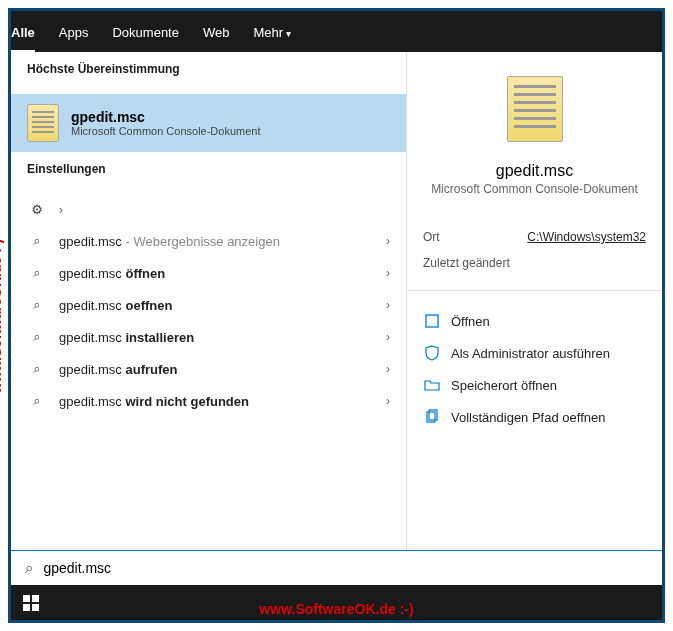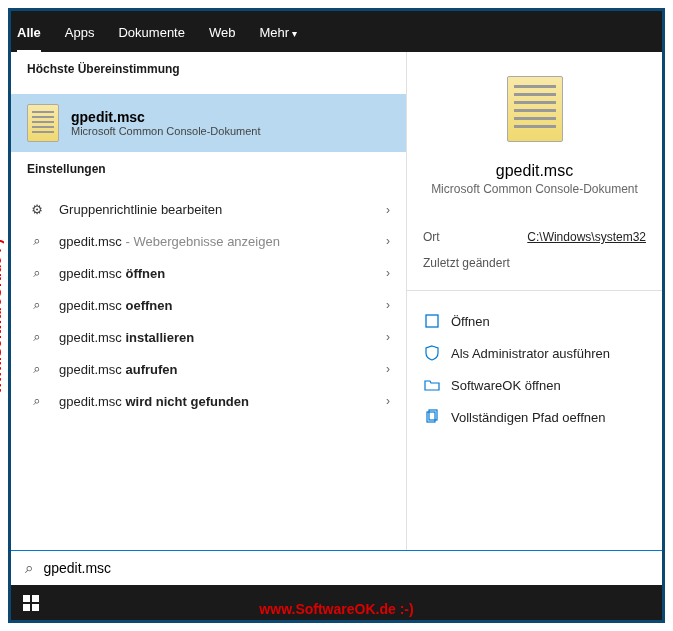--- a/index.html
+++ b/index.html
@@ -1,19 +1,19 @@
 <!DOCTYPE html>
 <html><head>
   <meta charset="utf-8">
   <style>
     * { margin: 0; padding: 0; box-sizing: border-box; font-family: "Segoe UI", sans-serif; }
     body { width: 673px; height: 631px; background: #fff; position: relative; overflow: hidden; }
     .outer-border { position: absolute; inset: 8px; border: 3px solid #0b4872; background: #0b4872; }
     .search-panel { position: absolute; left: 11px; top: 11px; right: 11px; bottom: 46px; background: #1a1a1a; display: flex; flex-direction: column; }
-    .tabs { display: flex; padding: 8px 6px 0; gap: 24px; background: #1a1a1a; color: #fff; font-size: 13px; }
+    .tabs { display: flex; padding: 8px 0 0; gap: 24px; background: #1a1a1a; color: #fff; font-size: 13px; }
     .tab { padding: 6px 0 10px; cursor: pointer; }
     .tab.active { border-bottom: 2px solid #fff; font-weight: 600; }
     .tab .chev { font-size: 10px; margin-left: 3px; }
     .content { flex: 1; display: flex; background: #fff; overflow: hidden; }
     .left-col { width: 395px; display: flex; flex-direction: column; }
     .section-header { padding: 10px 16px 18px; font-size: 12px; font-weight: 600; color: #1a1a1a; }
     .best-match { display: flex; align-items: center; padding: 10px 16px; background: #b8d9ef; gap: 12px; }
     .file-icon { width: 32px; height: 38px; background: linear-gradient(#f8e9a8, #f0d970); border: 1px solid #aaa; border-radius: 2px; position: relative; flex-shrink: 0; }
     .file-icon::before { content:""; position:absolute; left:4px; right:4px; top:6px; height:2px; background:#999; box-shadow: 0 5px 0 #999, 0 10px 0 #999, 0 15px 0 #999, 0 20px 0 #999; }
     .best-match-text .title { font-weight: 600; font-size: 14px; color: #000; }
@@ -67,21 +67,20 @@
         <div class="file-icon"></div>
         <div class="best-match-text">
           <div class="title">gpedit.msc</div>
           <div class="sub">Microsoft Common Console-Dokument</div>
         </div>
       </div>
 
       <div class="section-header">Einstellungen</div>
       <div class="result-row">
         <span class="row-icon">⚙</span>
-        <span class="row-text">Gruppenrichtlinie bearbeiten</span>
         <span class="chevron">›</span>
       </div>
 
       <div id="web-list">
           <div class="result-row">
             <span class="row-icon">⌕</span>
             <span class="row-text"><span>gpedit.msc</span><span class="hint"> - Webergebnisse anzeigen</span></span>
             <span class="chevron">›</span>
           </div>
           <div class="result-row">
@@ -142,21 +141,21 @@
             </svg>
           </span>
         <span>Als Administrator ausführen</span>
       </div>
       <div class="action-row">
         <span class="aicon">
             <svg width="16" height="16" viewBox="0 0 16 16">
               <path d="M1 4h5l1 2h8v7H1z" fill="none" stroke="#0078d4" stroke-width="1.2"></path>
             </svg>
           </span>
-        <span>SoftwareOK öffnen</span>
+        <span>Speicherort öffnen</span>
       </div>
       <div class="action-row">
         <span class="aicon">
             <svg width="16" height="16" viewBox="0 0 16 16">
               <rect x="3" y="3" width="8" height="10" fill="none" stroke="#0078d4" stroke-width="1.2"></rect>
               <rect x="5" y="1" width="8" height="10" fill="none" stroke="#0078d4" stroke-width="1.2"></rect>
             </svg>
           </span>
         <span>Vollständigen Pfad oeffnen</span>
       </div>

